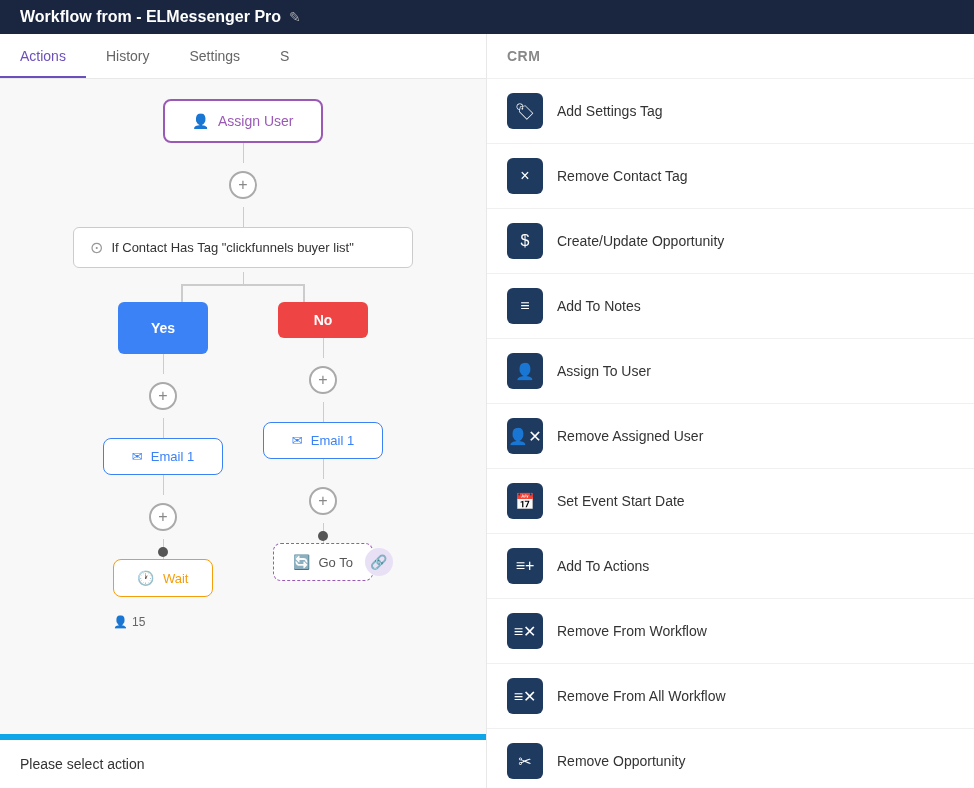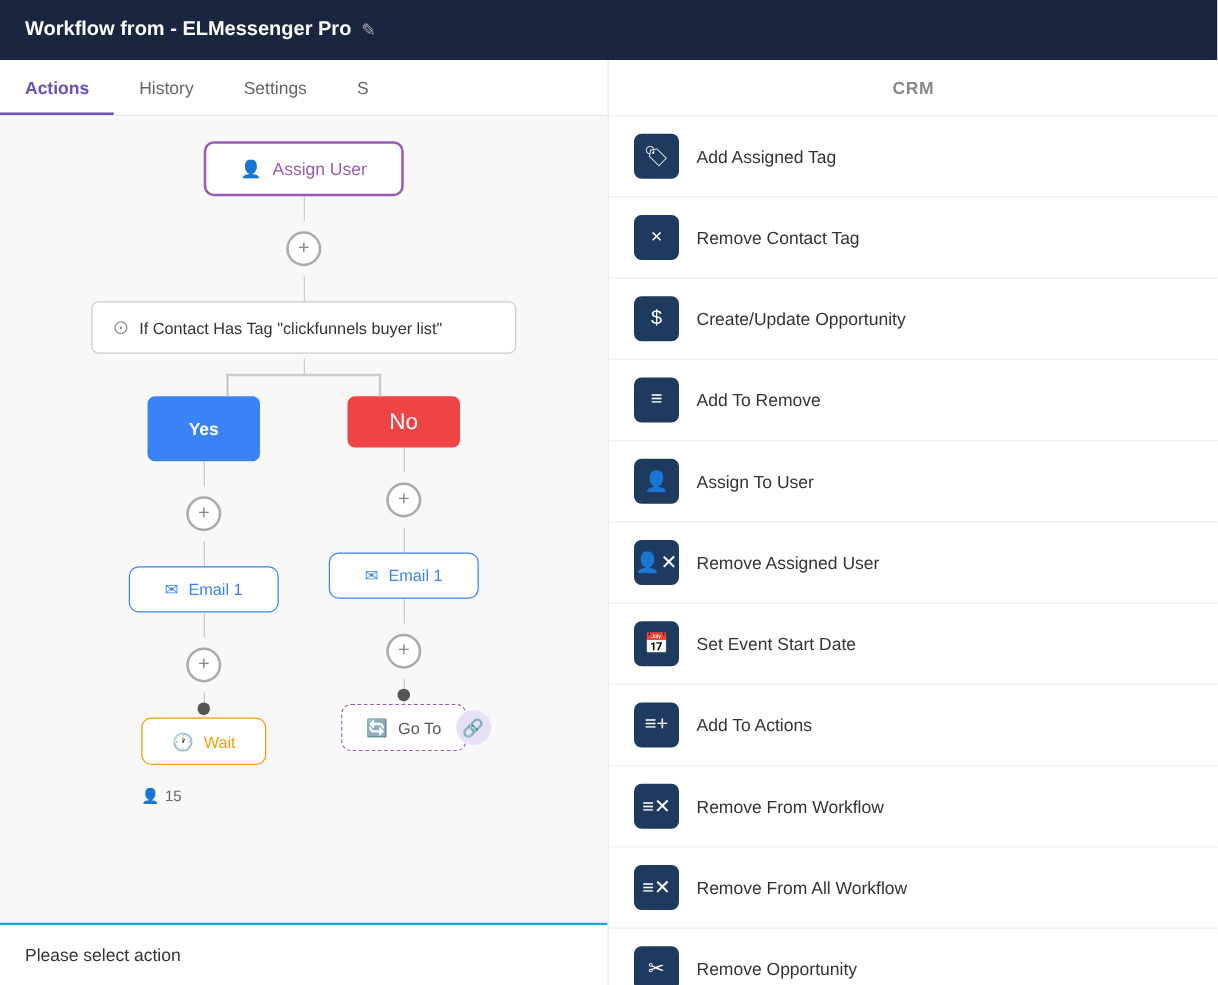--- a/index.html
+++ b/index.html
@@ -2,21 +2,21 @@
 <html><head>
   <meta charset="utf-8">
   <style>
     * { box-sizing: border-box; margin: 0; padding: 0; }
     body { font-family: -apple-system, BlinkMacSystemFont, 'Segoe UI', sans-serif; display: flex; flex-direction: column; width: 974px; height: 788px; overflow: hidden; background: #fff; }
 
     
     .header {
       background: #1a2640;
       color: #fff;
-      height: 48px;
+      height: 34px;
       display: flex;
       align-items: center;
       padding: 0 20px;
       flex-shrink: 0;
     }
     .header-title {
       font-size: 16px;
       font-weight: 600;
       color: #fff;
       margin-right: 8px;
@@ -53,21 +53,21 @@
     }
     .tab {
       padding: 14px 20px;
       font-size: 14px;
       color: #666;
       cursor: pointer;
       position: relative;
     }
     .tab.active {
       color: #6b4fbb;
-      font-weight: 700;
+      font-weight: 400;
     }
     .tab.active::after {
       content: '';
       position: absolute;
       bottom: 0;
       left: 0;
       right: 0;
       height: 2px;
       background: #6b4fbb;
     }
@@ -174,22 +174,22 @@
       cursor: pointer;
       min-width: 90px;
     }
 
     .no-btn {
       background: #ef4444;
       color: #fff;
       border: none;
       border-radius: 6px;
       padding: 10px 24px;
-      font-size: 18px;
-      font-weight: 400;
+      font-size: 14px;
+      font-weight: 700;
       cursor: pointer;
       min-width: 90px;
     }
 
     .email-node {
       border: 1.5px solid #3b82f6;
       border-radius: 8px;
       padding: 10px 16px;
       background: #fff;
       display: flex;
@@ -265,38 +265,37 @@
       cursor: pointer;
     }
 
     .please-select {
       font-size: 14px;
       color: #333;
       text-align: left;
       padding: 16px 20px;
       background: #fff;
       flex-shrink: 0;
-      border-top: 2px solid #0ea5e9;
+      border-top: 6px solid #0ea5e9;
     }
 
     
     .right-panel {
       flex: 1;
       overflow-y: auto;
       background: #fff;
     }
 
     .right-panel-header {
       padding: 14px 20px;
       font-size: 14px;
       font-weight: 600;
       color: #888;
       letter-spacing: 0.5px;
       border-bottom: 1px solid #f0f0f0;
-      text-align: center;
     }
 
     .action-item {
       display: flex;
       align-items: center;
       gap: 14px;
       padding: 14px 20px;
       cursor: pointer;
       border-bottom: 1px solid #f0f0f0;
       transition: background 0.15s;
@@ -420,33 +419,33 @@
       <span>Please select action</span>
     </div>
   </div>
 
   <div class="right-panel">
     <div class="right-panel-header">CRM</div>
 
     <div id="action-list">
         <div class="action-item">
           <div class="action-icon">🏷</div>
-          <span class="action-label">Add Assigned Tag</span>
+          <span class="action-label">Add Settings Tag</span>
         </div>
         <div class="action-item">
           <div class="action-icon">×</div>
           <span class="action-label">Remove Contact Tag</span>
         </div>
         <div class="action-item">
           <div class="action-icon">$</div>
           <span class="action-label">Create/Update Opportunity</span>
         </div>
         <div class="action-item">
           <div class="action-icon">≡</div>
-          <span class="action-label">Add To Remove</span>
+          <span class="action-label">Add To Notes</span>
         </div>
         <div class="action-item">
           <div class="action-icon">👤</div>
           <span class="action-label">Assign To User</span>
         </div>
         <div class="action-item">
           <div class="action-icon">👤✕</div>
           <span class="action-label">Remove Assigned User</span>
         </div>
         <div class="action-item">

